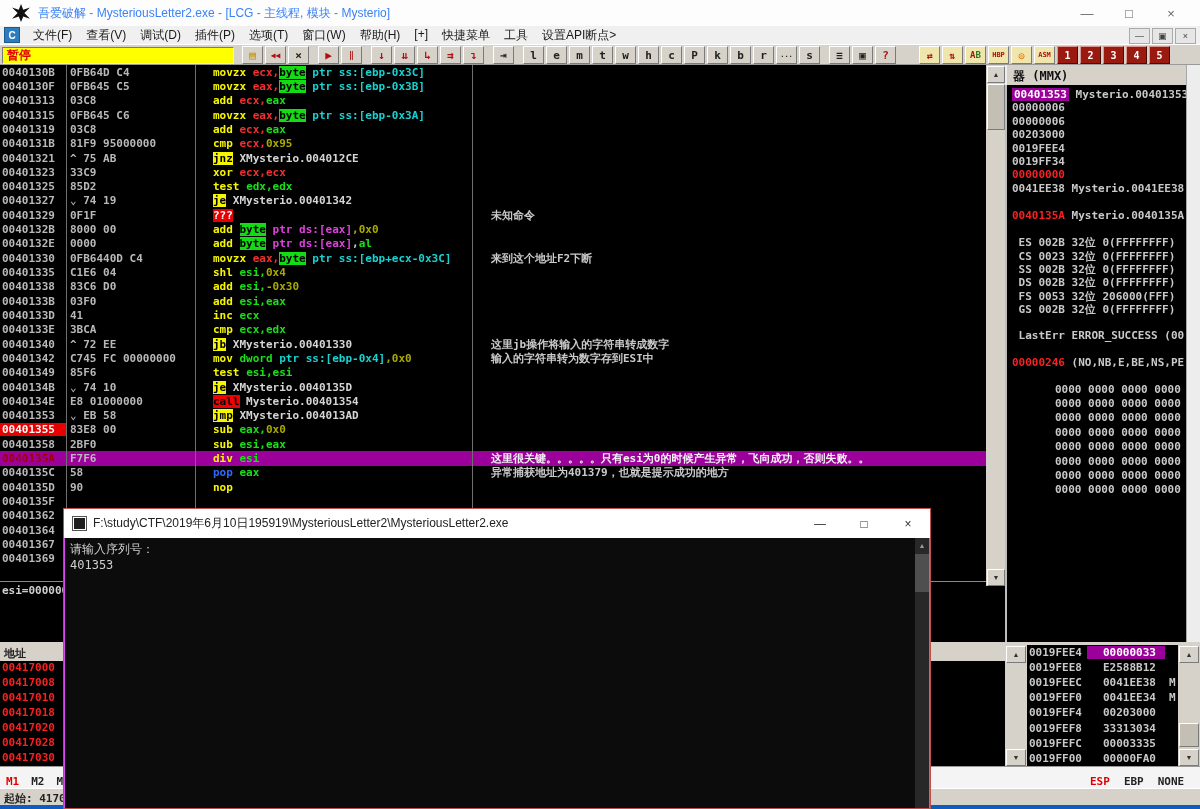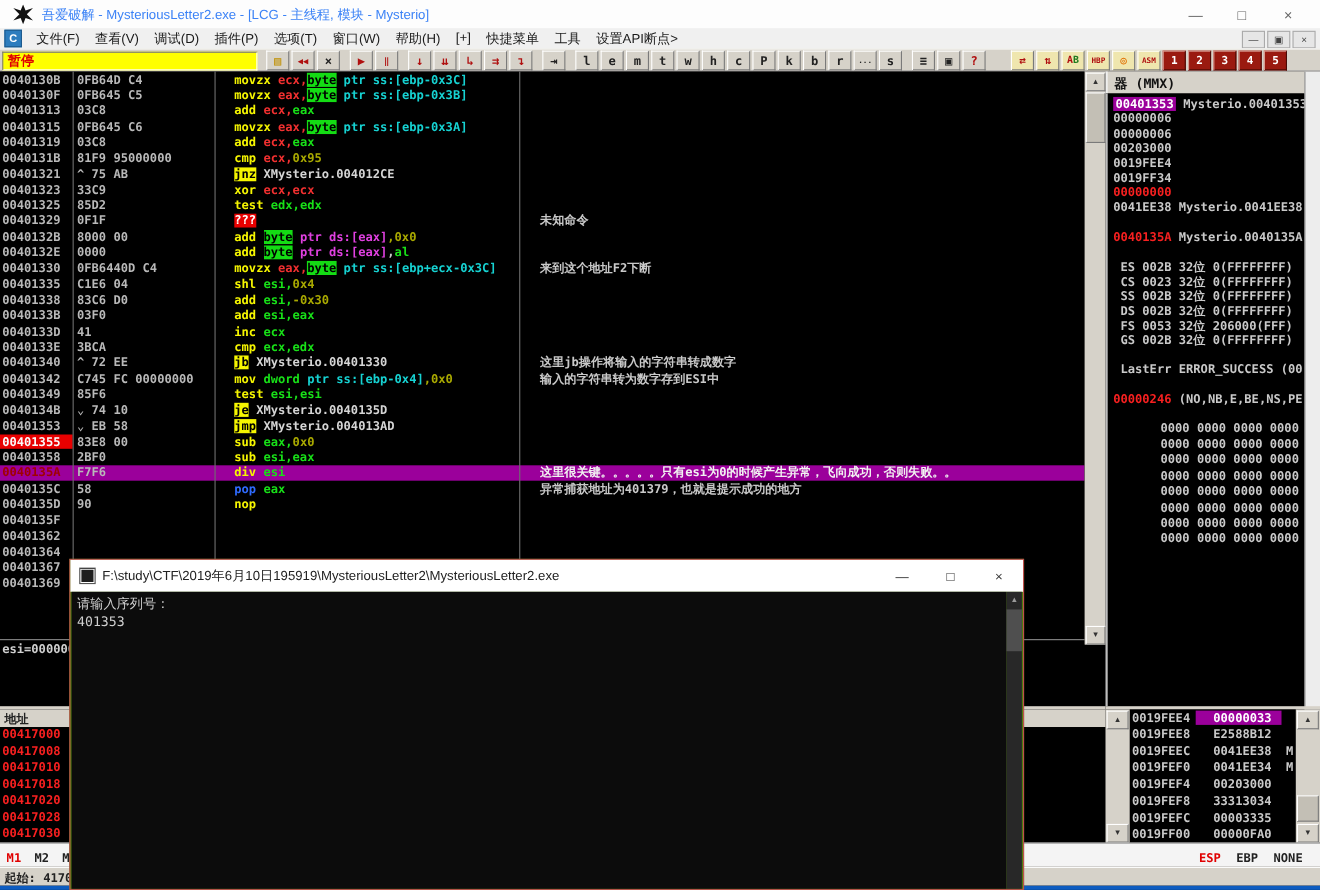--- a/index.html
+++ b/index.html
@@ -109,21 +109,21 @@
   .mtab.act{color:#e00000;}
   #espgrp{position:absolute;left:1090px;top:4px;}
   .fitem{font:bold 11px "DejaVu Sans Mono",monospace;color:#222;margin-right:14px;}
   .fitem.act{color:#e00000;}
   #bar2{position:absolute;left:0;top:788px;width:1200px;height:17px;background:#d6d2c9;
     border-top:1px solid #fff;box-sizing:border-box;font:bold 11px "DejaVu Sans Mono",monospace;
     color:#222;padding:2px 0 0 4px;z-index:20;}
   #bluestrip{position:absolute;left:0;top:805px;width:1200px;height:4px;background:#0d5cc0;z-index:5;}
 
   
-  #console{position:absolute;left:63px;top:508px;width:868px;height:301px;background:#4d7c0f;
+  #console{position:absolute;left:63px;top:508px;width:868px;height:301px;background:#d946ef;
     border:1px solid #c0504d;box-sizing:border-box;z-index:60;}
   #ctitle{height:29px;background:#fff;display:flex;align-items:center;position:relative;}
   #cicon{width:13px;height:13px;margin-left:9px;background:#1f1f1f;
     box-shadow:inset 0 0 0 1px #fff,0 0 0 1px #555;flex:none;}
   #ctext{margin-left:7px;font-size:12px;color:#222;white-space:nowrap;overflow:hidden;}
   #cctrls{position:absolute;right:0;top:0;height:29px;display:flex;}
   #cctrls span{width:44px;height:29px;display:flex;align-items:center;justify-content:center;color:#333;font-size:12px;}
   #cbody{position:absolute;left:1px;top:29px;right:15px;bottom:0;background:#0c0c0c;
     padding:3px 0 0 5px;font:12px "DejaVu Sans Mono",monospace;color:#cfcfcf;line-height:16px;}
   #cscroll{position:absolute;right:1px;top:29px;width:14px;bottom:0;background:#282828;}
@@ -226,33 +226,35 @@
 <div id="disasm">
     <div class="drow"><span class="daddr">0040130B</span><span class="dbytes">0FB64D C4</span><span class="dins"><span class="mn">movzx </span><span class="r">ecx,</span><span class="bh">byte</span><span class="c"> ptr ss:[ebp-0x3C]</span></span><span class="dcomment"></span></div>
     <div class="drow"><span class="daddr">0040130F</span><span class="dbytes">0FB645 C5</span><span class="dins"><span class="mn">movzx </span><span class="r">eax,</span><span class="bh">byte</span><span class="c"> ptr ss:[ebp-0x3B]</span></span><span class="dcomment"></span></div>
     <div class="drow"><span class="daddr">00401313</span><span class="dbytes">03C8</span><span class="dins"><span class="mn">add </span><span class="r">ecx,</span><span class="g">eax</span></span><span class="dcomment"></span></div>
     <div class="drow"><span class="daddr">00401315</span><span class="dbytes">0FB645 C6</span><span class="dins"><span class="mn">movzx </span><span class="r">eax,</span><span class="bh">byte</span><span class="c"> ptr ss:[ebp-0x3A]</span></span><span class="dcomment"></span></div>
     <div class="drow"><span class="daddr">00401319</span><span class="dbytes">03C8</span><span class="dins"><span class="mn">add </span><span class="r">ecx,</span><span class="g">eax</span></span><span class="dcomment"></span></div>
     <div class="drow"><span class="daddr">0040131B</span><span class="dbytes">81F9 95000000</span><span class="dins"><span class="mn">cmp </span><span class="r">ecx,</span><span class="i">0x95</span></span><span class="dcomment"></span></div>
     <div class="drow"><span class="daddr">00401321</span><span class="dbytes">^ 75 AB</span><span class="dins"><span class="jb">jnz</span><span class="t"> XMysterio.004012CE</span></span><span class="dcomment"></span></div>
     <div class="drow"><span class="daddr">00401323</span><span class="dbytes">33C9</span><span class="dins"><span class="mn">xor </span><span class="r">ecx,ecx</span></span><span class="dcomment"></span></div>
     <div class="drow"><span class="daddr">00401325</span><span class="dbytes">85D2</span><span class="dins"><span class="mn">test </span><span class="g">edx,edx</span></span><span class="dcomment"></span></div>
+    <div class="drow"><span class="daddr">00401327</span><span class="dbytes">⌄ 74 19</span><span class="dins"><span class="jb">je</span><span class="t"> XMysterio.00401342</span></span><span class="dcomment"></span></div>
     <div class="drow"><span class="daddr">00401329</span><span class="dbytes">0F1F</span><span class="dins"><span class="qb">???</span></span><span class="dcomment">未知命令</span></div>
     <div class="drow"><span class="daddr">0040132B</span><span class="dbytes">8000 00</span><span class="dins"><span class="mn">add </span><span class="bh">byte</span><span class="m"> ptr ds:[eax]</span><span class="i">,0x0</span></span><span class="dcomment"></span></div>
     <div class="drow"><span class="daddr">0040132E</span><span class="dbytes">0000</span><span class="dins"><span class="mn">add </span><span class="bh">byte</span><span class="m"> ptr ds:[eax]</span><span class="w">,</span><span class="g">al</span></span><span class="dcomment"></span></div>
     <div class="drow"><span class="daddr">00401330</span><span class="dbytes">0FB6440D C4</span><span class="dins"><span class="mn">movzx </span><span class="r">eax,</span><span class="bh">byte</span><span class="c"> ptr ss:[ebp+ecx-0x3C]</span></span><span class="dcomment">来到这个地址F2下断</span></div>
     <div class="drow"><span class="daddr">00401335</span><span class="dbytes">C1E6 04</span><span class="dins"><span class="mn">shl </span><span class="g">esi,</span><span class="i">0x4</span></span><span class="dcomment"></span></div>
     <div class="drow"><span class="daddr">00401338</span><span class="dbytes">83C6 D0</span><span class="dins"><span class="mn">add </span><span class="g">esi,</span><span class="i">-0x30</span></span><span class="dcomment"></span></div>
     <div class="drow"><span class="daddr">0040133B</span><span class="dbytes">03F0</span><span class="dins"><span class="mn">add </span><span class="g">esi,eax</span></span><span class="dcomment"></span></div>
     <div class="drow"><span class="daddr">0040133D</span><span class="dbytes">41</span><span class="dins"><span class="mn">inc </span><span class="g">ecx</span></span><span class="dcomment"></span></div>
     <div class="drow"><span class="daddr">0040133E</span><span class="dbytes">3BCA</span><span class="dins"><span class="mn">cmp </span><span class="g">ecx,edx</span></span><span class="dcomment"></span></div>
     <div class="drow"><span class="daddr">00401340</span><span class="dbytes">^ 72 EE</span><span class="dins"><span class="jb">jb</span><span class="t"> XMysterio.00401330</span></span><span class="dcomment">这里jb操作将输入的字符串转成数字</span></div>
     <div class="drow"><span class="daddr">00401342</span><span class="dbytes">C745 FC 00000000</span><span class="dins"><span class="mn">mov </span><span class="g">dword</span><span class="c"> ptr ss:[ebp-0x4]</span><span class="i">,0x0</span></span><span class="dcomment">输入的字符串转为数字存到ESI中</span></div>
     <div class="drow"><span class="daddr">00401349</span><span class="dbytes">85F6</span><span class="dins"><span class="mn">test </span><span class="g">esi,esi</span></span><span class="dcomment"></span></div>
     <div class="drow"><span class="daddr">0040134B</span><span class="dbytes">⌄ 74 10</span><span class="dins"><span class="jb">je</span><span class="t"> XMysterio.0040135D</span></span><span class="dcomment"></span></div>
+    <div class="drow"><span class="daddr">0040134E</span><span class="dbytes">E8 01000000</span><span class="dins"><span class="cb">call</span><span class="t"> Mysterio.00401354</span></span><span class="dcomment"></span></div>
     <div class="drow"><span class="daddr">00401353</span><span class="dbytes">⌄ EB 58</span><span class="dins"><span class="jb">jmp</span><span class="t"> XMysterio.004013AD</span></span><span class="dcomment"></span></div>
     <div class="drow"><span class="daddr bp">00401355</span><span class="dbytes">83E8 00</span><span class="dins"><span class="mn">sub </span><span class="g">eax,</span><span class="i">0x0</span></span><span class="dcomment"></span></div>
     <div class="drow"><span class="daddr">00401358</span><span class="dbytes">2BF0</span><span class="dins"><span class="mn">sub </span><span class="g">esi,eax</span></span><span class="dcomment"></span></div>
     <div class="drow sel"><span class="daddr">0040135A</span><span class="dbytes">F7F6</span><span class="dins"><span class="mn">div </span><span class="g">esi</span></span><span class="dcomment">这里很关键。。。。。只有esi为0的时候产生异常，飞向成功，否则失败。。</span></div>
     <div class="drow"><span class="daddr">0040135C</span><span class="dbytes">58</span><span class="dins"><span class="pb">pop </span><span class="g">eax</span></span><span class="dcomment">异常捕获地址为401379，也就是提示成功的地方</span></div>
     <div class="drow"><span class="daddr">0040135D</span><span class="dbytes">90</span><span class="dins"><span class="mn">nop</span></span><span class="dcomment"></span></div>
     <div class="drow"><span class="daddr">0040135F</span></div>
     <div class="drow"><span class="daddr">00401362</span></div>
     <div class="drow"><span class="daddr">00401364</span></div>
     <div class="drow"><span class="daddr">00401367</span></div>

